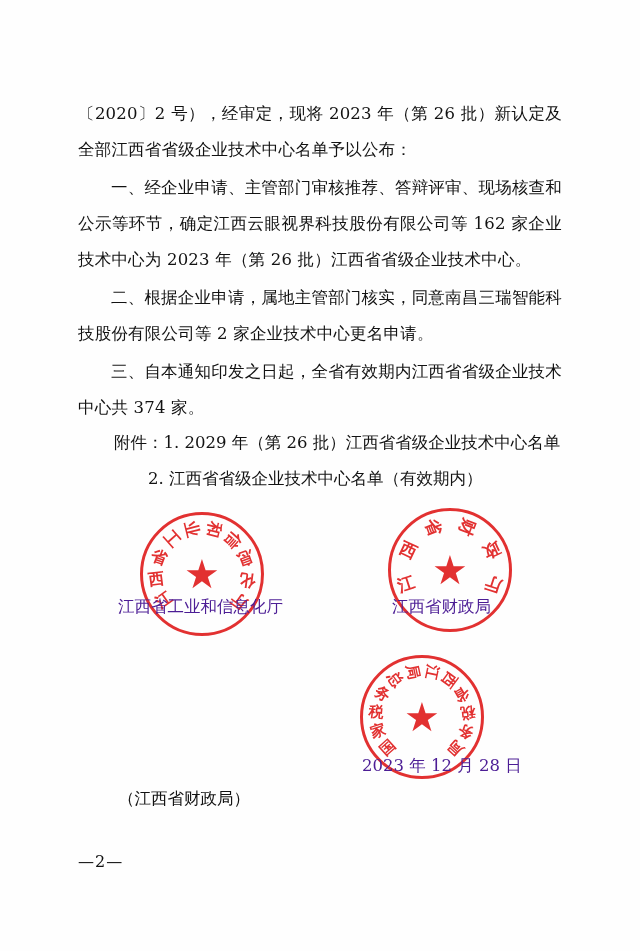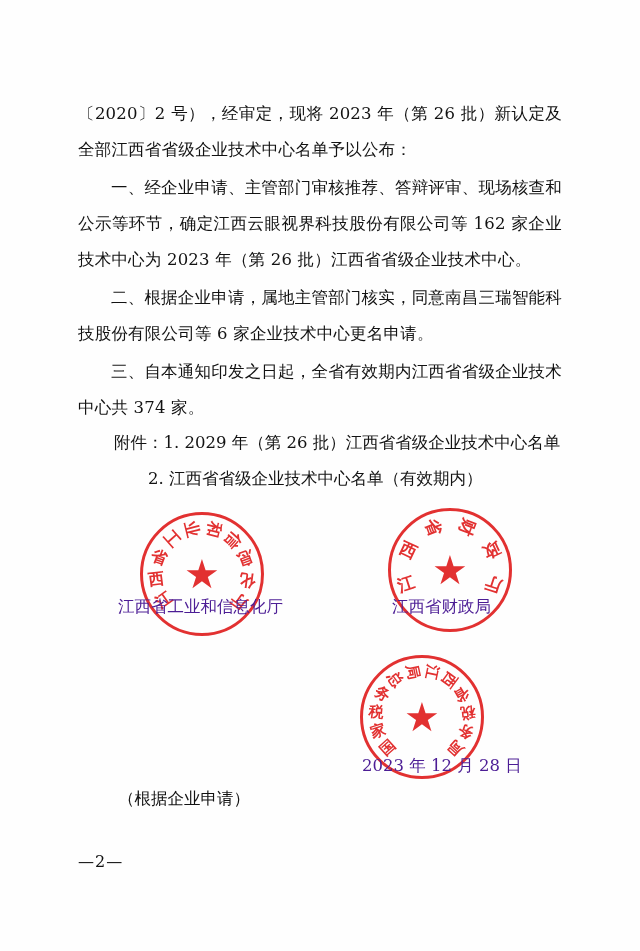--- a/index.html
+++ b/index.html
@@ -128,21 +128,21 @@
   }
 </style>
 </head>
 <body>
 
 <div class="page">
 
   <div class="body-text">
     <p class="para">〔2020〕2 号），经审定，现将 2023 年（第 26 批）新认定及全部江西省省级企业技术中心名单予以公布：</p>
     <p class="para indent">一、经企业申请、主管部门审核推荐、答辩评审、现场核查和公示等环节，确定江西云眼视界科技股份有限公司等 162 家企业技术中心为 2023 年（第 26 批）江西省省级企业技术中心。</p>
-    <p class="para indent">二、根据企业申请，属地主管部门核实，同意南昌三瑞智能科技股份有限公司等 6 家企业技术中心更名申请。</p>
+    <p class="para indent">二、根据企业申请，属地主管部门核实，同意南昌三瑞智能科技股份有限公司等 2 家企业技术中心更名申请。</p>
     <p class="para indent">三、自本通知印发之日起，全省有效期内江西省省级企业技术中心共 374 家。</p>
   </div>
 
   <div class="attach">
     <div class="attach-line first">附件：1. 2029 年（第 26 批）江西省省级企业技术中心名单</div>
     <div class="attach-line second">2. 江西省省级企业技术中心名单（有效期内）</div>
   </div>
 
   <div class="seal" id="seal-industry">
     <div class="seal-text">
@@ -186,17 +186,17 @@
         <span style="font-size: 15px; transform: rotate(36deg) translate(0px, -46px) rotate(90deg) translate(-50%, -50%);">西</span>
         <span style="font-size: 15px; transform: rotate(60deg) translate(0px, -46px) rotate(90deg) translate(-50%, -50%);">省</span>
         <span style="font-size: 15px; transform: rotate(84deg) translate(0px, -46px) rotate(90deg) translate(-50%, -50%);">税</span>
         <span style="font-size: 15px; transform: rotate(108deg) translate(0px, -46px) rotate(90deg) translate(-50%, -50%);">务</span>
         <span style="font-size: 15px; transform: rotate(132deg) translate(0px, -46px) rotate(90deg) translate(-50%, -50%);">局</span>
       </div>
     <div class="star">★</div>
   </div>
   <div class="seal-caption" id="seal-date">2023 年 12 月 28 日</div>
 
-  <div class="public-note">（根据企业申请）</div>
+  <div class="public-note">（江西省财政局）</div>
 
   <div class="page-number">—2—</div>
 
 </div>
 
 </body></html>

